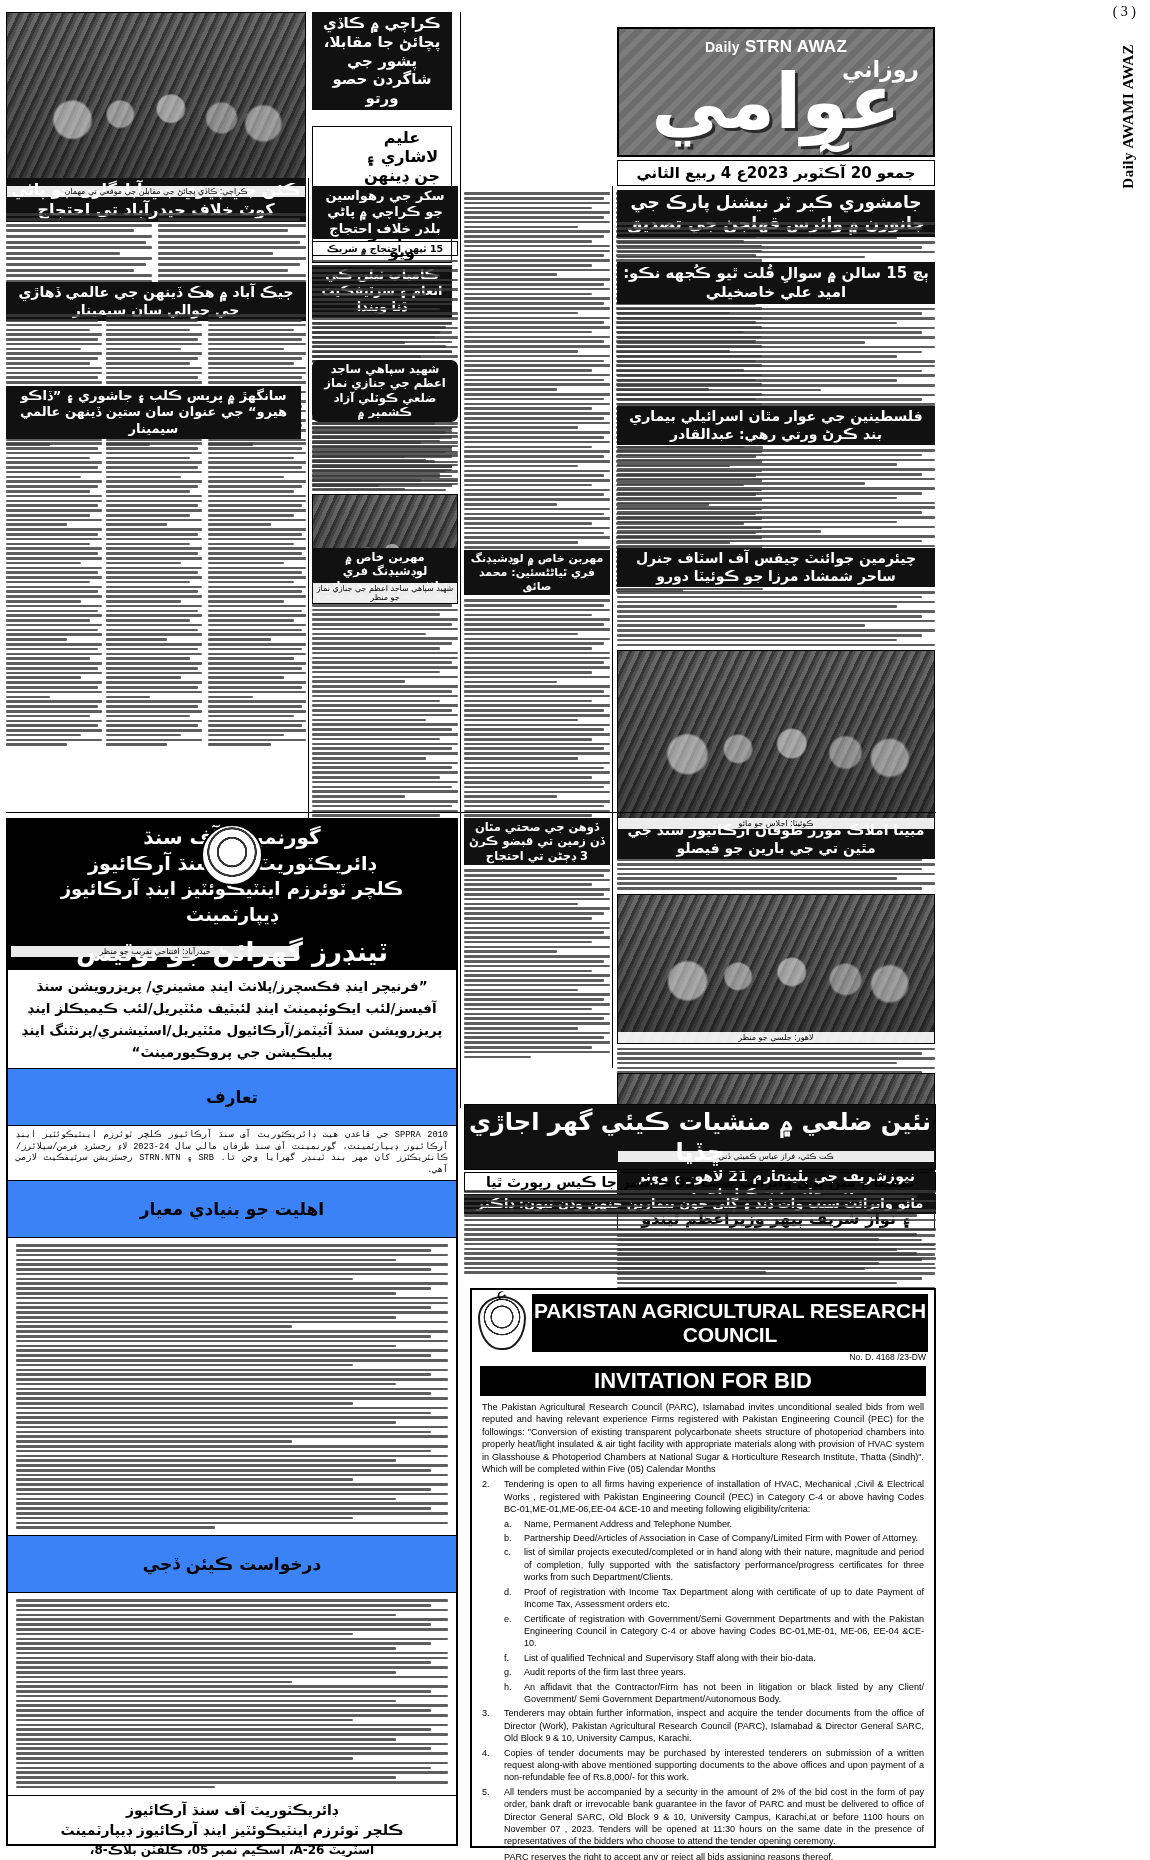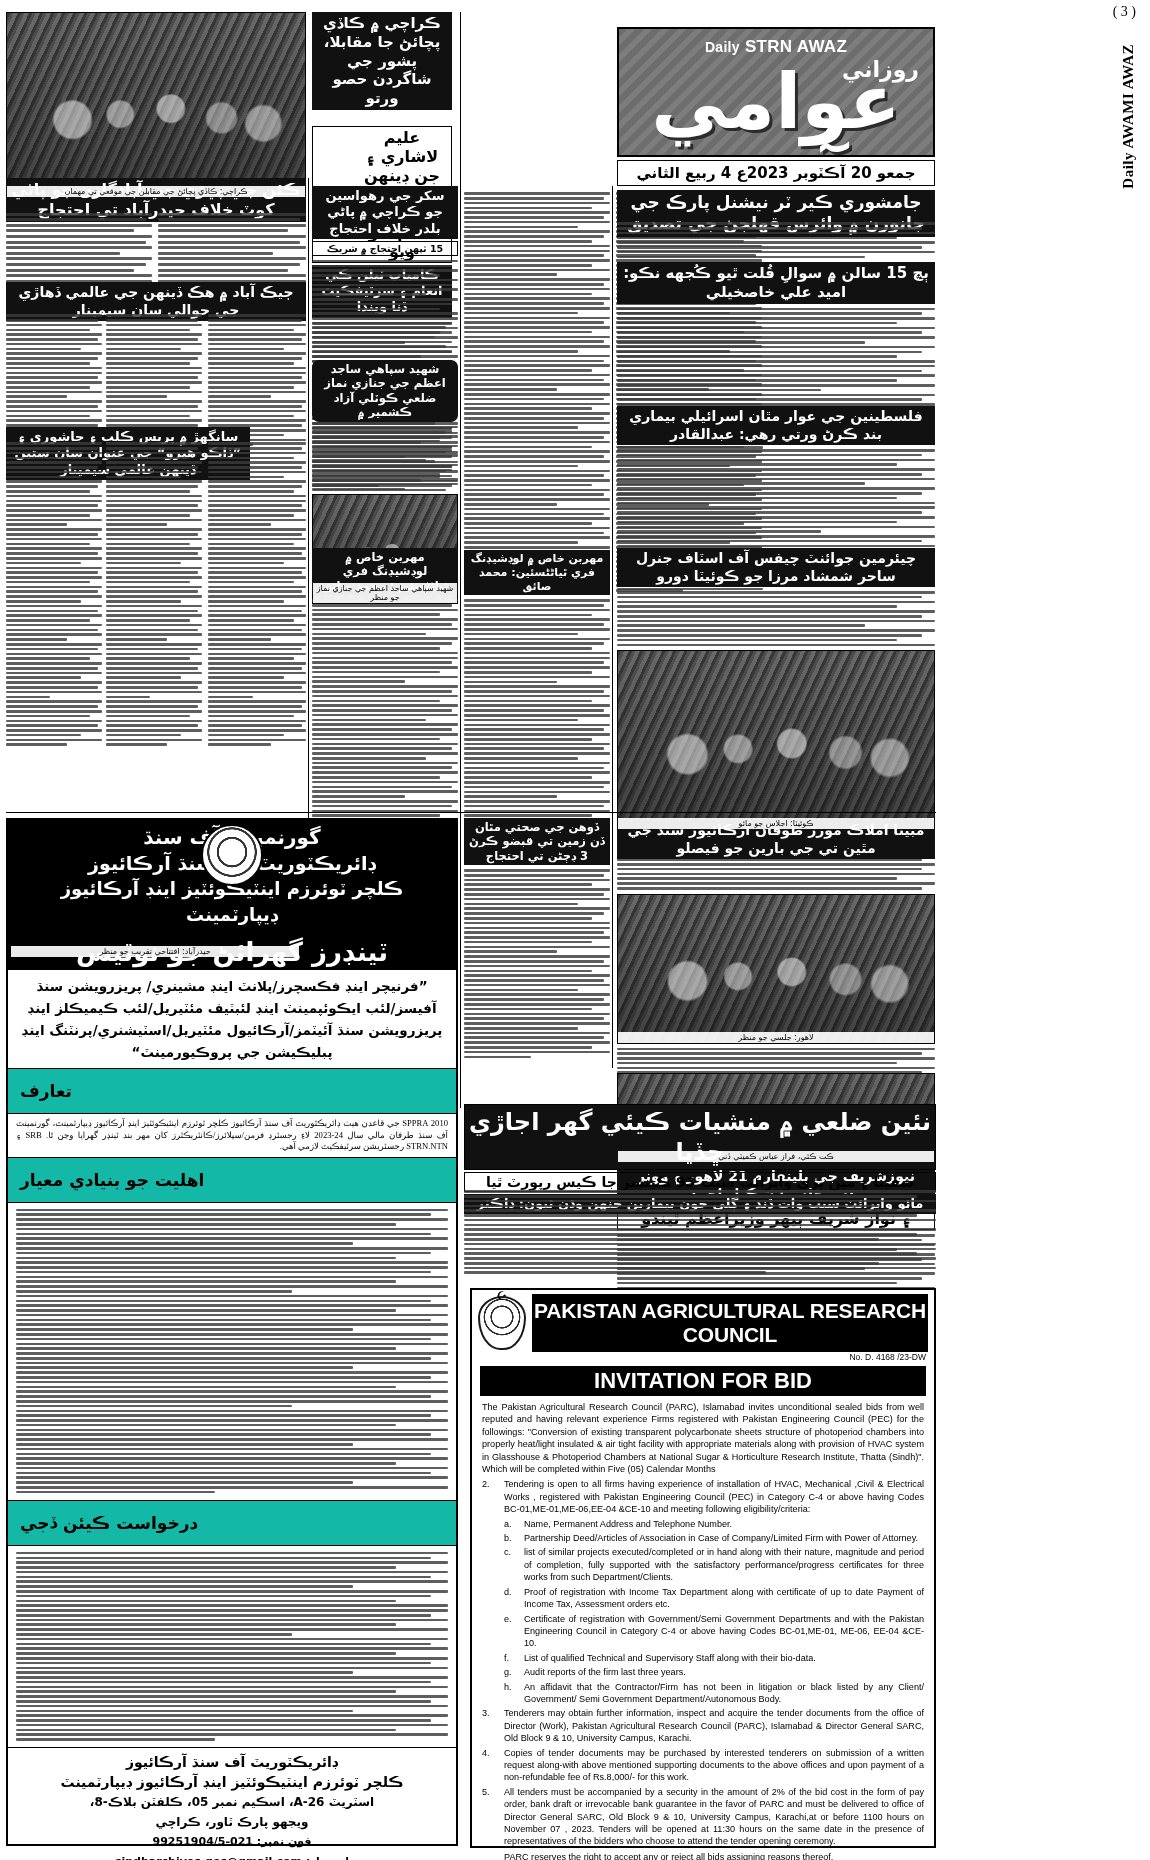--- a/index.html
+++ b/index.html
@@ -144,22 +144,22 @@
   }
   #sindh-ad .tender {
     background:#000; color:#fff; text-align:center; font-weight:bold; font-size:26px;
     font-family:"DejaVu Sans", sans-serif; direction:rtl; padding:3px;
   }
   #sindh-ad .scope {
     text-align:center; font-weight:bold; font-size:13.5px; line-height:22px;
     font-family:"DejaVu Sans", sans-serif; direction:rtl; padding:5px 8px;
   }
   #sindh-ad .sechead {
-    background:#14b8a6; border-top:1px solid #000; border-bottom:1px solid #000;
-    text-align:left; font-weight:bold; font-size:17px; padding:12px;
+    background:#3b82f6; border-top:1px solid #000; border-bottom:1px solid #000;
+    text-align:center; font-weight:bold; font-size:17px; padding:18px;
     font-family:"DejaVu Sans", sans-serif; direction:rtl;
   }
   #sindh-ad .blk { padding:4px 8px; }
   #sindh-ad .romanlist { font-family:"Liberation Serif", serif; font-size:9px; }
   #sindh-ad .contact {
     text-align:center; font-family:"DejaVu Sans", sans-serif; direction:rtl;
     font-weight:bold; font-size:14px; line-height:20px; padding:4px;
   }
   #sindh-ad .inf {
     text-align:center; font-family:"Liberation Serif", serif; font-weight:bold;
@@ -336,21 +336,21 @@
         <i class="s3"></i>
         <i class="s1"></i>
         <i class="s2"></i>
       <i class="s1"></i>
         <i class="s4"></i>
         <i class="s1"></i>
         <i class="s6"></i>
     </div>
   </div>
 
-  <div class="col" style="left:6px; top:427px; width:244px;">
+  <div class="col" style="left:6px; top:386px; width:295px;">
     <div class="blackbar" style="font-size:13px;font-family:'DejaVu Sans',sans-serif;direction:rtl;">سانگهڙ ۾ پريس ڪلب ۽ جاشوري ۽ ”ڏاڪو هيرو“ جي عنوان سان ستين ڏينهن عالمي سيمينار</div>
   </div>
 
   <div class="col" style="left:6px; top:440px; width:96px;">
     <div class="faux xs">
       <i class="s1"></i>
         <i class="s2"></i>
         <i class="s1"></i>
         <i class="s3"></i>
         <i class="s1"></i>
@@ -1242,21 +1242,21 @@
       <div class="gov" style="padding:4px 8px 6px 8px;">
         <div class="g1">گورنمينٽ آف سنڌ</div>
         <div class="g2">ڊائريڪٽوريٽ آف سنڌ آرڪائيوز</div>
         <div class="g3">ڪلچر ٽوئرزم اينٽيڪوئٽيز اينڊ آرڪائيوز ڊيپارٽمينٽ</div>
       </div>
     </div>
     <div class="tender">ٽينڊرز گهرائڻ جو نوٽيس</div>
     <div class="scope">”فرنيچر اينڊ فڪسچرز/پلانٽ اينڊ مشينري/ پريزرويشن سنڌ آفيسز/لئب ايڪوئپمينٽ اينڊ لئبٽيف مئٽيريل/لئب ڪيميڪلز اينڊ پريزرويشن سنڌ آئيٽمز/آرڪائيول مئٽيريل/اسٽيشنري/پرنٽنگ اينڊ پبليڪيشن جي پروڪيورمينٽ“</div>
 
     <div class="sechead">تعارف</div>
-    <div class="blk" style="font-size:8.6px;line-height:11.5px;font-family:Liberation Serif, serif;direction:rtl;text-align:justify;">SPPRA 2010 جي قاعدن هيٺ ڊائريڪٽوريٽ آف سنڌ آرڪائيوز ڪلچر ٽوئرزم اينٽيڪوئٽيز اينڊ آرڪائيوز ڊيپارٽمينٽ، گورنمينٽ آف سنڌ طرفان مالي سال 24-2023 لاءِ رجسٽرڊ فرمن/سپلائرز/ڪانٽريڪٽرز کان مهر بند ٽينڊر گهرايا وڃن ٿا. SRB ۽ STRN.NTN رجسٽريشن سرٽيفڪيٽ لازمي آهي.</div>
+    <div class="blk" style="font-size:8.6px;line-height:11.5px;font-family:Liberation Mono, monospace;direction:rtl;text-align:justify;">SPPRA 2010 جي قاعدن هيٺ ڊائريڪٽوريٽ آف سنڌ آرڪائيوز ڪلچر ٽوئرزم اينٽيڪوئٽيز اينڊ آرڪائيوز ڊيپارٽمينٽ، گورنمينٽ آف سنڌ طرفان مالي سال 24-2023 لاءِ رجسٽرڊ فرمن/سپلائرز/ڪانٽريڪٽرز کان مهر بند ٽينڊر گهرايا وڃن ٿا. SRB ۽ STRN.NTN رجسٽريشن سرٽيفڪيٽ لازمي آهي.</div>
 
     <div class="sechead">اهليت جو بنيادي معيار</div>
     <div class="blk romanlist">
       <div class="faux xs">
         <i class="s1"></i>
           <i class="s2"></i>
           <i class="s1"></i>
           <i class="s3"></i>
           <i class="s1"></i>
           <i class="s2"></i>

